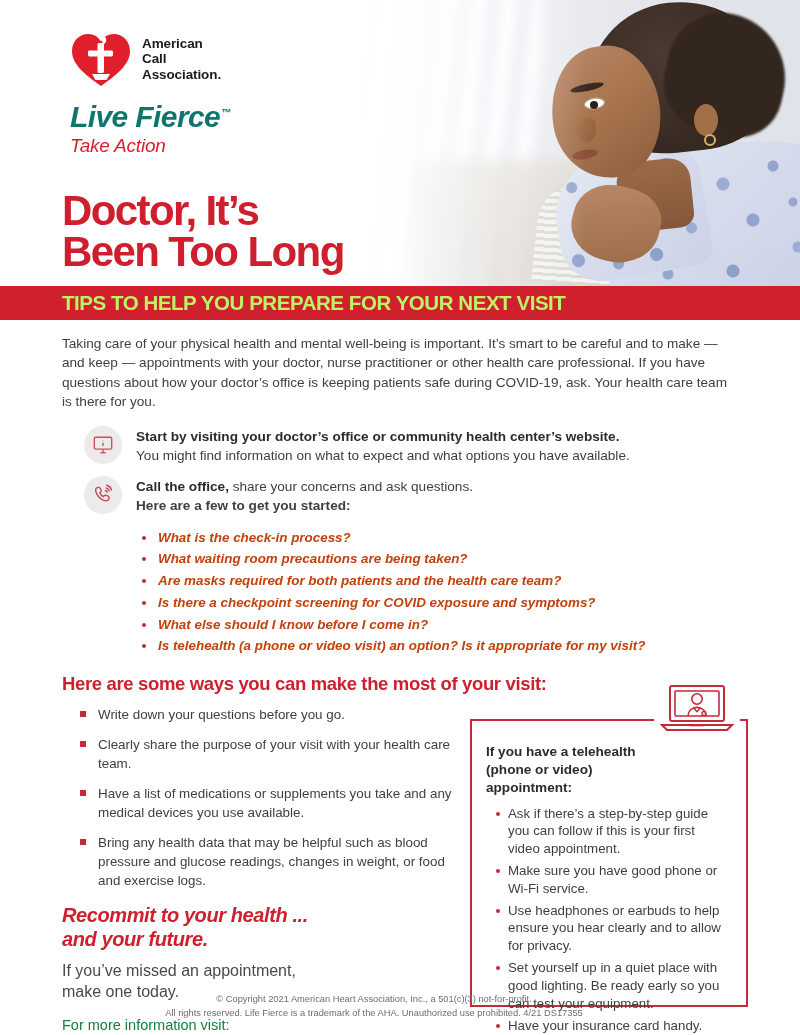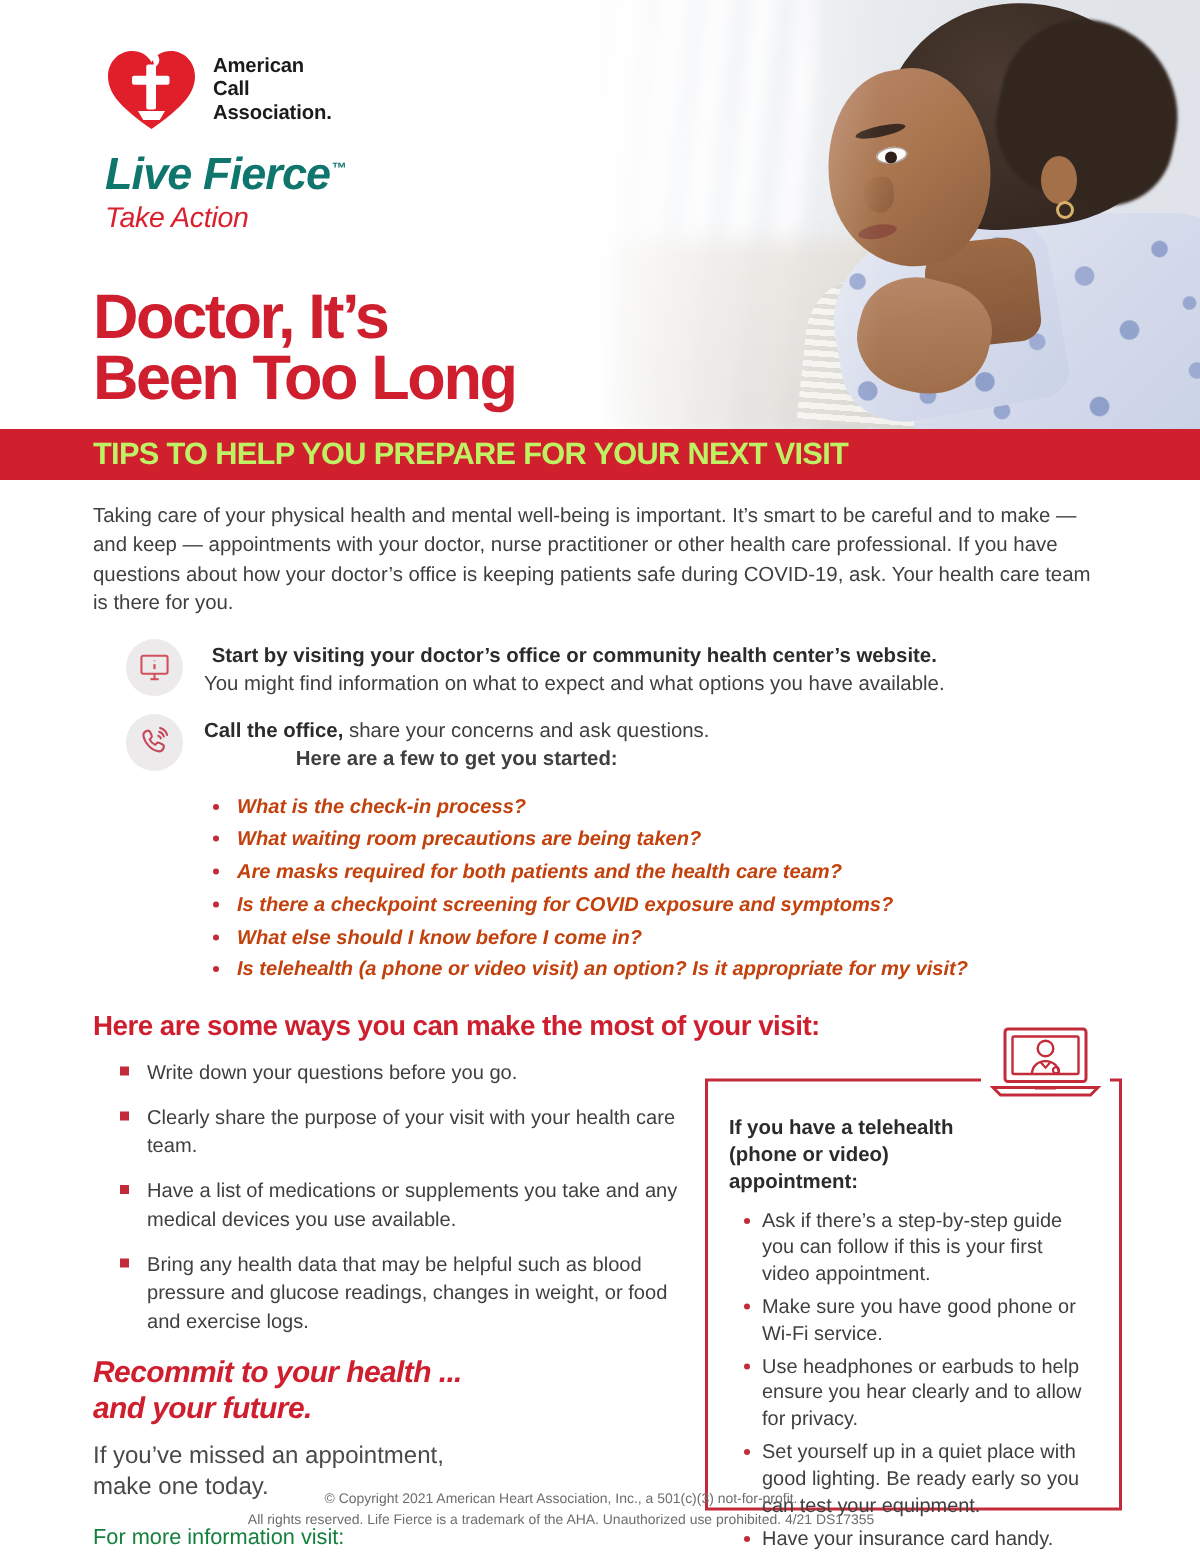--- a/index.html
+++ b/index.html
@@ -218,21 +218,21 @@
 
   
   .body-wrap { position: relative; padding: 0 62px; }
   .intro {
     margin-top: 14px;
     font-size: 13.6px; line-height: 1.43;
     color: #3f3f3f; max-width: 686px;
   }
 
   .icon-rows { margin-top: 14px; }
-  .icon-row { display: flex; gap: 14px; align-items: flex-start; margin-bottom: 11px; padding-left: 22px; text-align: center; }
+  .icon-row { display: flex; gap: 14px; align-items: flex-start; margin-bottom: 11px; padding-left: 22px; }
   .icon-circle {
     flex: 0 0 auto; width: 38px; height: 38px;
     border-radius: 50%; background: #eceaea;
     display: flex; align-items: center; justify-content: center;
   }
   .icon-text { padding-top: 2px; }
   .icon-text .t1 { font-size: 13.6px; line-height: 1.38; color: #3f3f3f; }
   .icon-text .t1 b { color: #2b2b2b; }
   .icon-text .t2 { font-size: 13.6px; line-height: 1.38; color: #3f3f3f; }
   .red-bold { color: #cf1f2e; font-weight: bold; }

